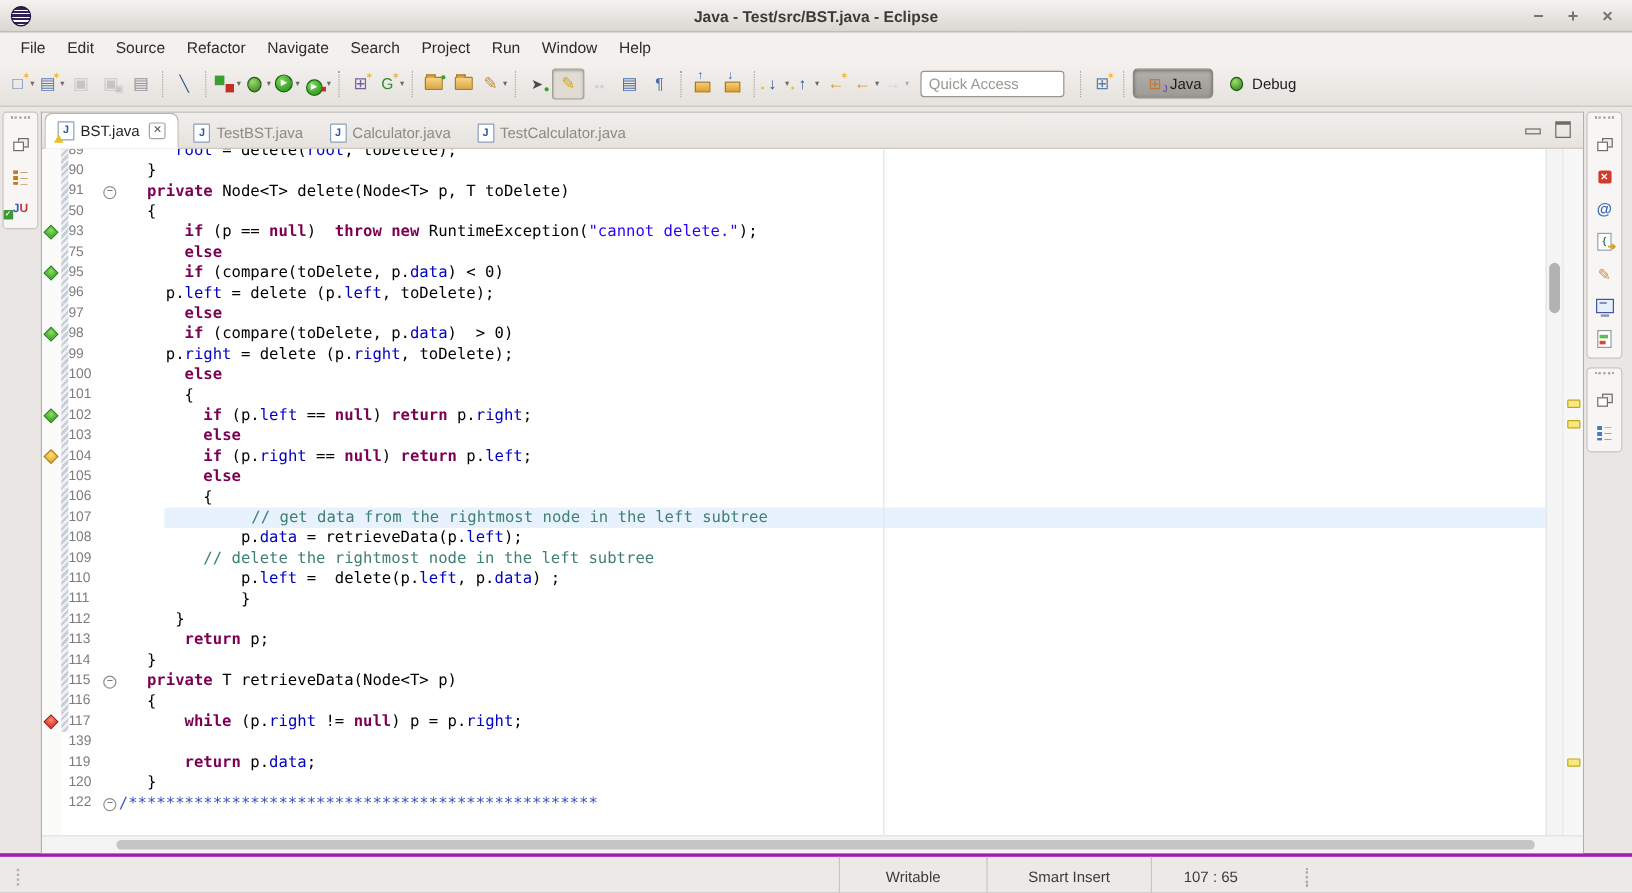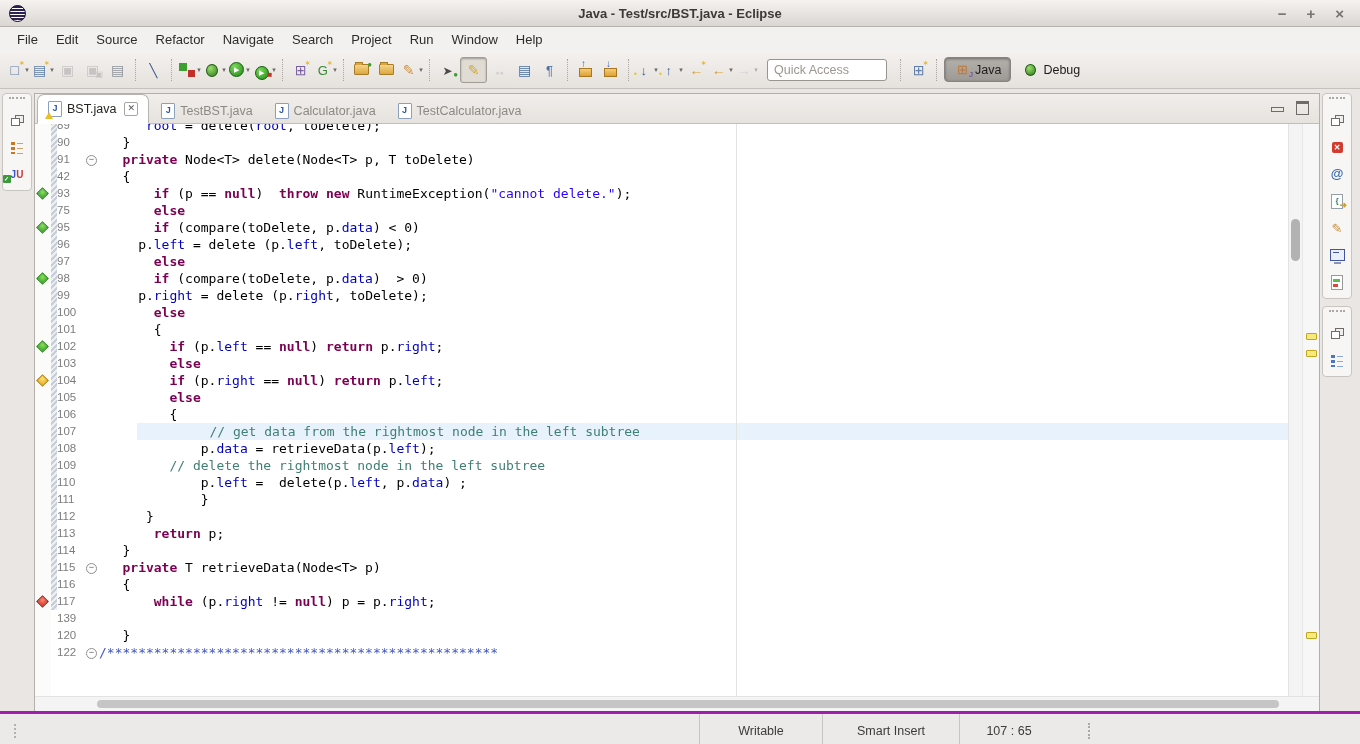--- a/index.html
+++ b/index.html
@@ -375,21 +375,21 @@
                 <div class="c-diff on"></div>
                 <div class="c-num">91</div>
                 <div class="c-fold">
                   <span class="foldic">−</span>
                 </div>
                 <div class="c-text"><span class="sp">   </span><span class="sk">private</span><span class="sp"> Node&lt;T&gt; delete(Node&lt;T&gt; p, T toDelete)</span></div>
               </div>
               <div class="crow">
                 <div class="c-mark"></div>
                 <div class="c-diff on"></div>
-                <div class="c-num">42</div>
+                <div class="c-num">50</div>
                 <div class="c-fold"></div>
                 <div class="c-text"><span class="sp">   {</span></div>
               </div>
               <div class="crow">
                 <div class="c-mark">
                   <span class="dm dm-green"></span>
                 </div>
                 <div class="c-diff on"></div>
                 <div class="c-num">93</div>
                 <div class="c-fold"></div>
@@ -574,20 +574,27 @@
                 <div class="c-num">117</div>
                 <div class="c-fold"></div>
                 <div class="c-text"><span class="cov cov-red"><span class="sp">       </span><span class="sk">while</span><span class="sp"> (p.</span><span class="sf">right</span><span class="sp"> != </span><span class="sk">null</span><span class="sp">) p = p.</span><span class="sf">right</span><span class="sp">;</span></span></div>
               </div>
               <div class="crow">
                 <div class="c-mark"></div>
                 <div class="c-diff"></div>
                 <div class="c-num">139</div>
                 <div class="c-fold"></div>
                 <div class="c-text"></div>
+              </div>
+              <div class="crow">
+                <div class="c-mark"></div>
+                <div class="c-diff"></div>
+                <div class="c-num">119</div>
+                <div class="c-fold"></div>
+                <div class="c-text"><span class="cov cov-red"><span class="sp">       </span><span class="sk">return</span><span class="sp"> p.</span><span class="sf">data</span><span class="sp">;</span></span></div>
               </div>
               <div class="crow">
                 <div class="c-mark"></div>
                 <div class="c-diff"></div>
                 <div class="c-num">120</div>
                 <div class="c-fold"></div>
                 <div class="c-text"><span class="sp">   }</span></div>
               </div>
               <div class="crow">
                 <div class="c-mark"></div>

